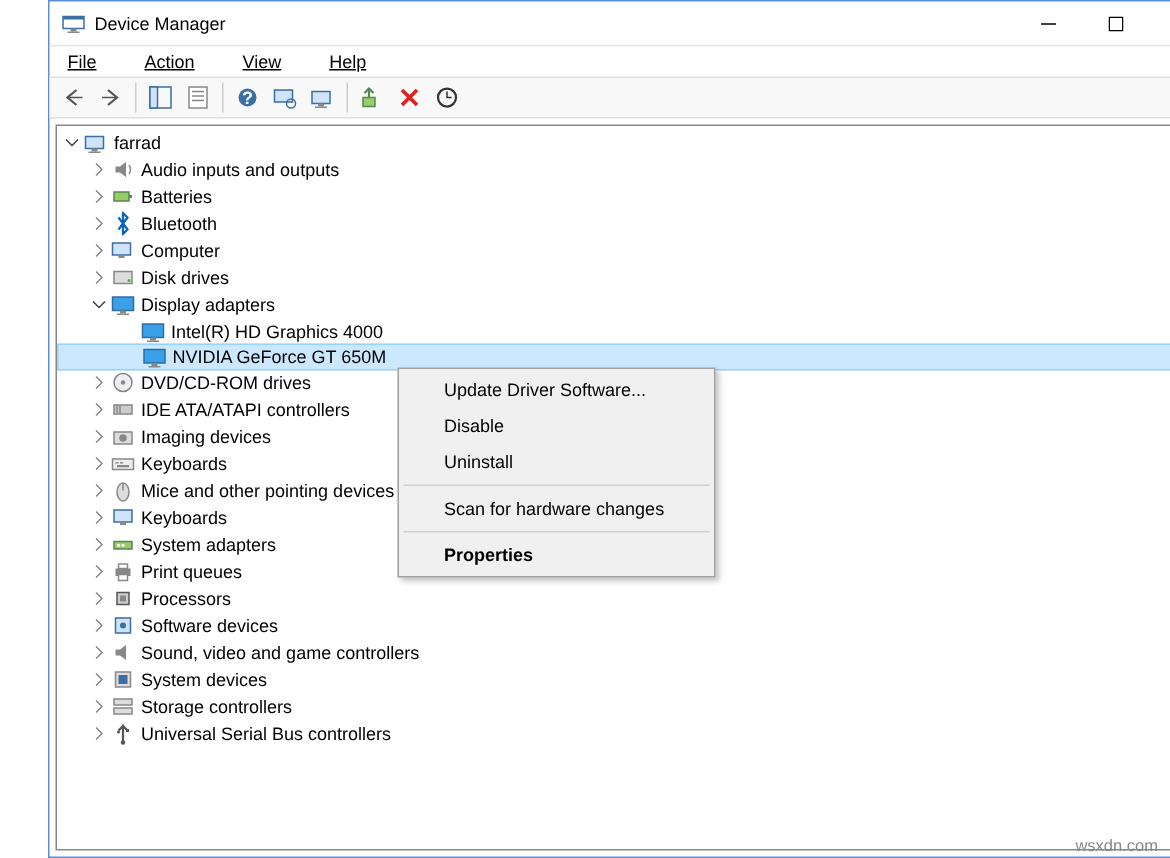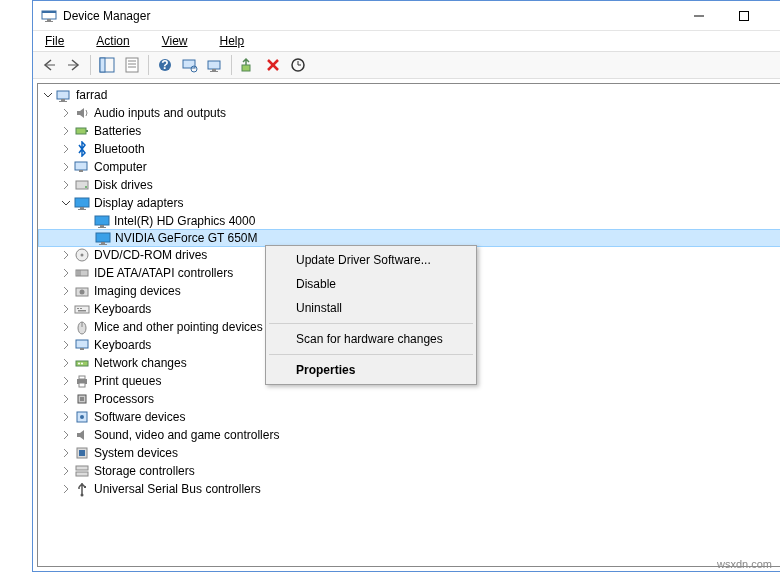--- a/index.html
+++ b/index.html
@@ -360,21 +360,21 @@
               <path d="M3 1 L7 5 L3 9" fill="none" stroke="#888"></path>
             </svg>
           </span>
           <span class="node-icon">
             <svg viewBox="0 0 16 16">
               <rect x="2" y="6" width="12" height="5" fill="#9c6" stroke="#585"></rect>
               <circle cx="5" cy="8.5" r="1" fill="#fff"></circle>
               <circle cx="8" cy="8.5" r="1" fill="#fff"></circle>
             </svg>
           </span>
-          <span class="node-label">Network changes</span>
+          <span class="node-label">System adapters</span>
         </div>
         <div class="tree-item indent-1">
           <span class="expander">
             <svg width="10" height="10" viewBox="0 0 10 10">
               <path d="M3 1 L7 5 L3 9" fill="none" stroke="#888"></path>
             </svg>
           </span>
           <span class="node-icon">
             <svg viewBox="0 0 16 16">
               <rect x="3" y="6" width="10" height="5" fill="#888"></rect>

